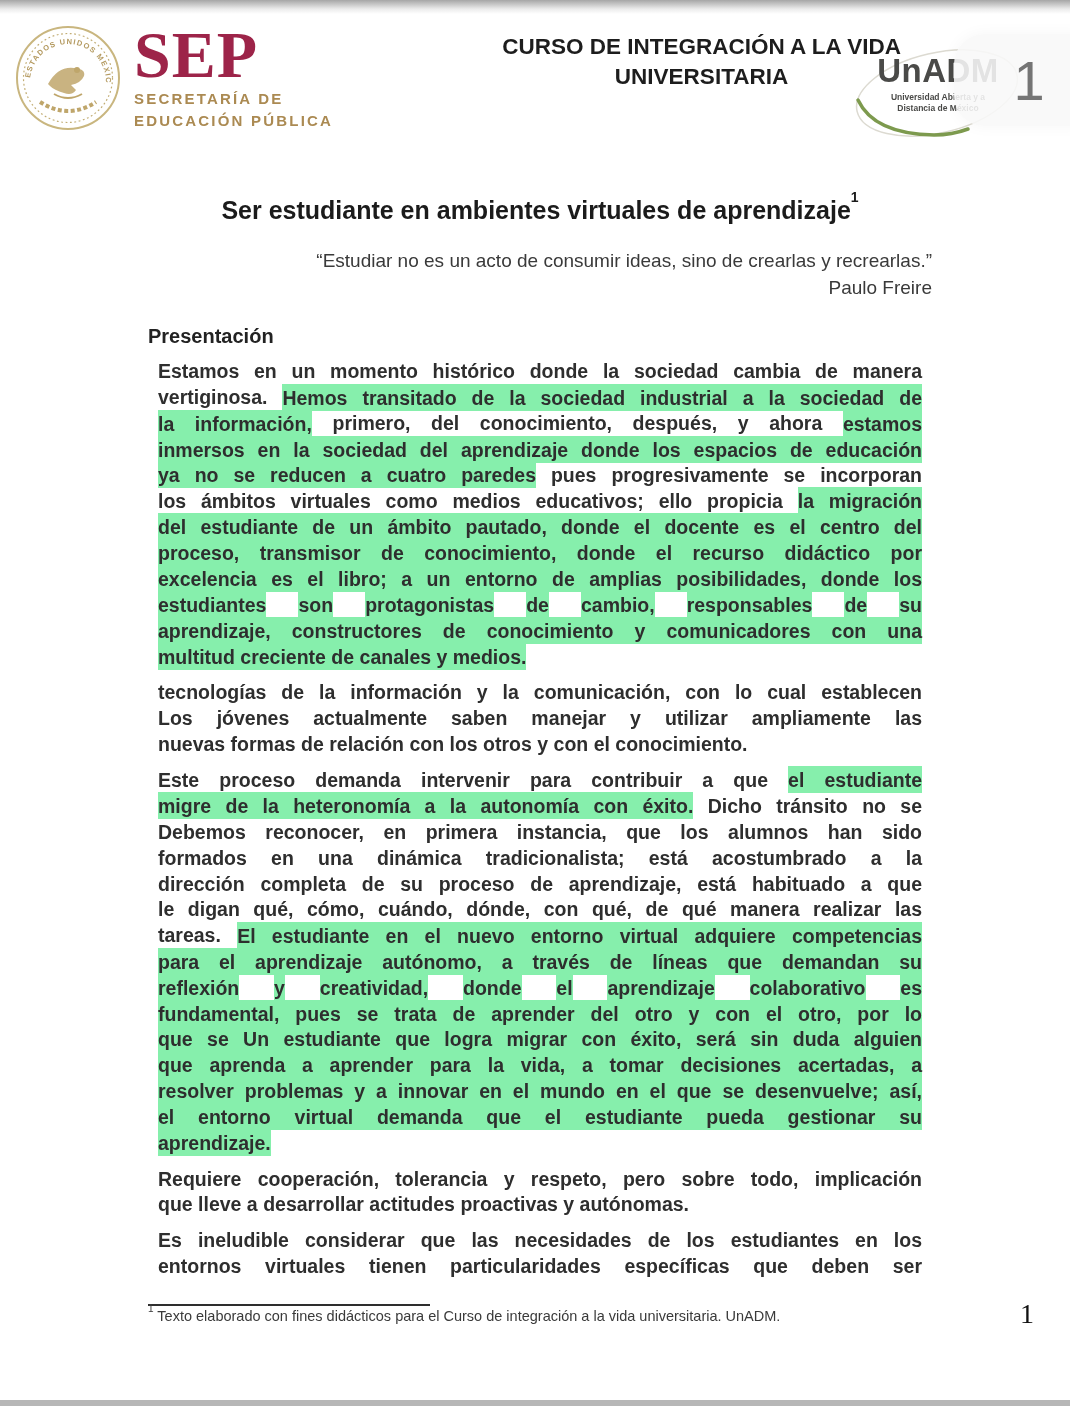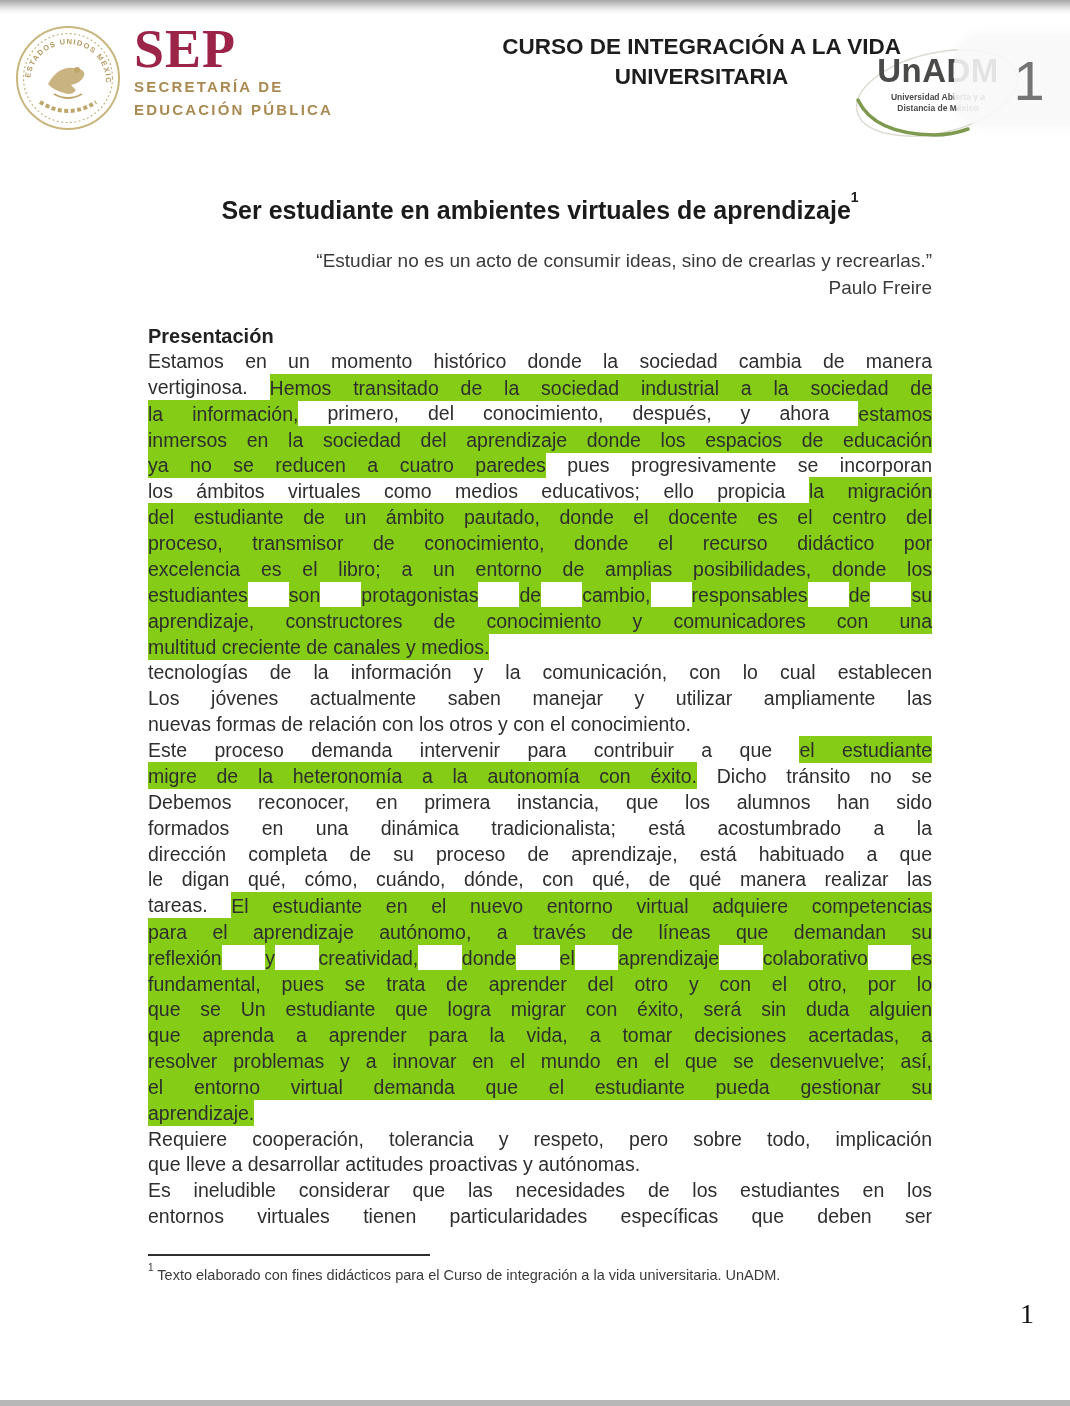--- a/index.html
+++ b/index.html
@@ -12,47 +12,47 @@
     color:#2e2e2e;
   }
   .top-edge{position:absolute;top:0;left:0;right:0;height:14px;
     background:linear-gradient(#a6a6a6,#ececec 65%,#ffffff);}
   .bottom-edge{position:absolute;bottom:0;left:0;right:0;height:6px;background:#b7b7b7;}
 
   
   header{position:relative;display:flex;align-items:flex-start;padding:24px 0 0 14px;height:136px;}
   .seal{width:108px;height:108px;flex:0 0 auto;}
   .sep-block{margin-left:12px;flex:0 0 auto;}
-  .sep-acronym{font-family:"Liberation Serif", serif;font-weight:bold;font-size:54px;line-height:0.95;color:#9d2449;letter-spacing:1px;}
+  .sep-acronym{font-family:"Liberation Serif", serif;font-weight:bold;font-size:66px;line-height:0.95;color:#9d2449;letter-spacing:1px;}
   .sep-sub{margin-top:1px;font-size:15px;font-weight:bold;letter-spacing:2.2px;line-height:1.5;color:#ab8a52;}
   .course-title{flex:1 1 auto;text-align:center;padding-top:8px;font-size:22.5px;font-weight:bold;line-height:30px;color:#1d1d1d;}
   .unadm{position:absolute;right:64px;top:52px;width:136px;text-align:center;z-index:1;}
   .unadm-orbit{position:absolute;left:-28px;top:-14px;width:190px;height:120px;pointer-events:none;}
   .unadm-name{position:relative;font-size:33px;font-weight:bold;color:#4a4a48;letter-spacing:0.5px;}
   .unadm-tag{position:relative;margin-top:2px;font-size:8.5px;font-weight:bold;line-height:1.3;color:#4a4a48;}
   .page-badge{position:absolute;right:-34px;top:34px;width:150px;height:92px;z-index:2;
     background:rgba(248,248,248,0.88);border-radius:30px;
     display:flex;align-items:center;justify-content:center;
     box-shadow:0 0 16px rgba(0,0,0,0.04);}
   .badge-num{font-size:56px;font-weight:400;color:#757575;}
 
   
   .content{padding:14px 138px 0 148px;}
   .doc-title{margin:14px 0 0;text-align:center;font-size:25px;font-weight:bold;color:#1b1b1b;line-height:34px;}
   .doc-title sup{font-size:14px;position:relative;top:-8px;font-weight:bold;}
   .quote{margin-top:20px;text-align:right;font-size:19px;line-height:27px;color:#3a3a3a;}
   .section-heading{margin-top:22px;font-size:20px;font-weight:bold;color:#222222;line-height:26px;}
   .body-text{font-size:19.5px;color:#2e2e2e;}
-  .para{margin:0;}
+  .para{margin:10px;font-weight:bold;}
   .line{line-height:25.9px;text-align:justify;text-justify:inter-word;white-space:normal;}
   .line.just{text-align-last:justify;}
-  .hl{background:#84cc16;padding:2.5px 0;}
+  .hl{background:#86efac;padding:2.5px 0;}
 
   .footnote-sep{margin-top:24px;width:282px;border-top:2px solid #2e2e2e;}
-  .footnote{margin-top:9px;font-size:14.5px;color:#3a3a3a;}
+  .footnote{font-size:14.5px;color:#3a3a3a;}
   .footnote sup{font-size:10px;position:relative;top:-3px;}
   .page-number{position:absolute;right:36px;top:1298px;font-family:"Liberation Serif", serif;font-size:28px;color:#111111;}
 </style>
 </head>
 <body>
 
 <div class="page">
   <div class="top-edge"></div>
 
   <header>

